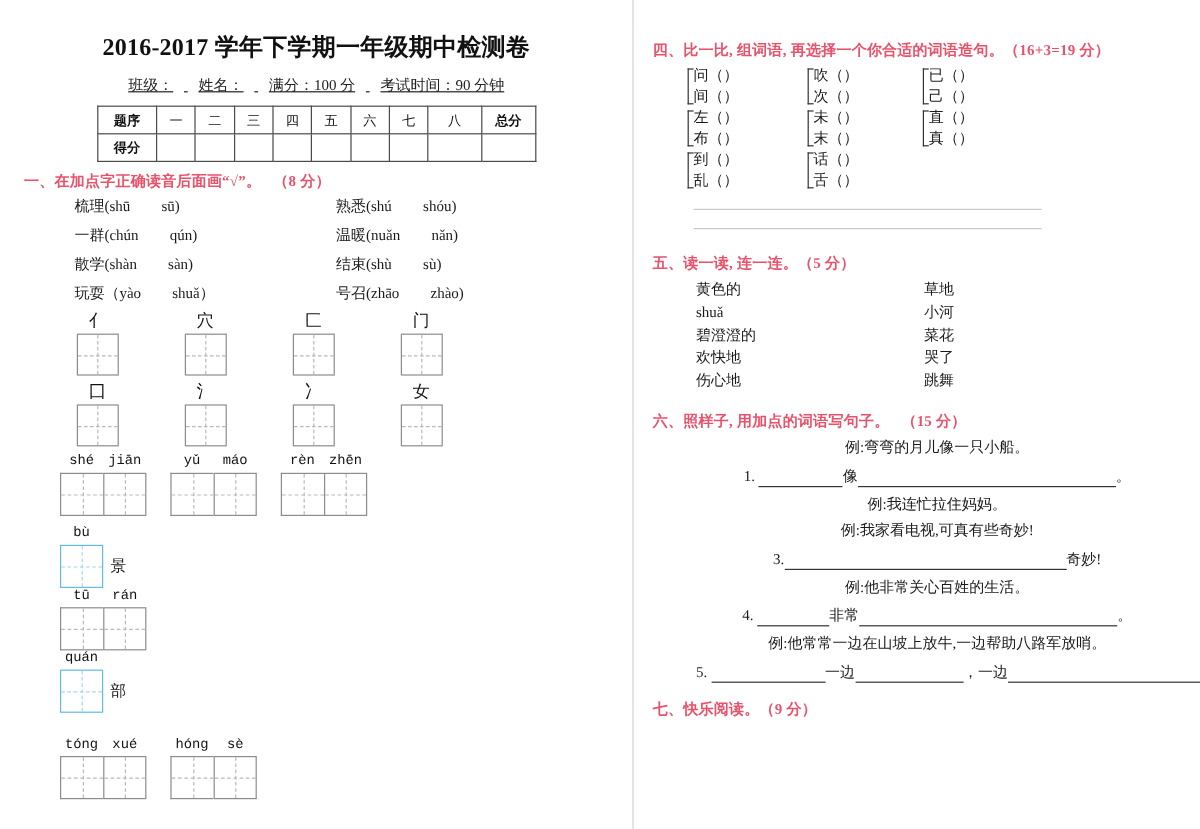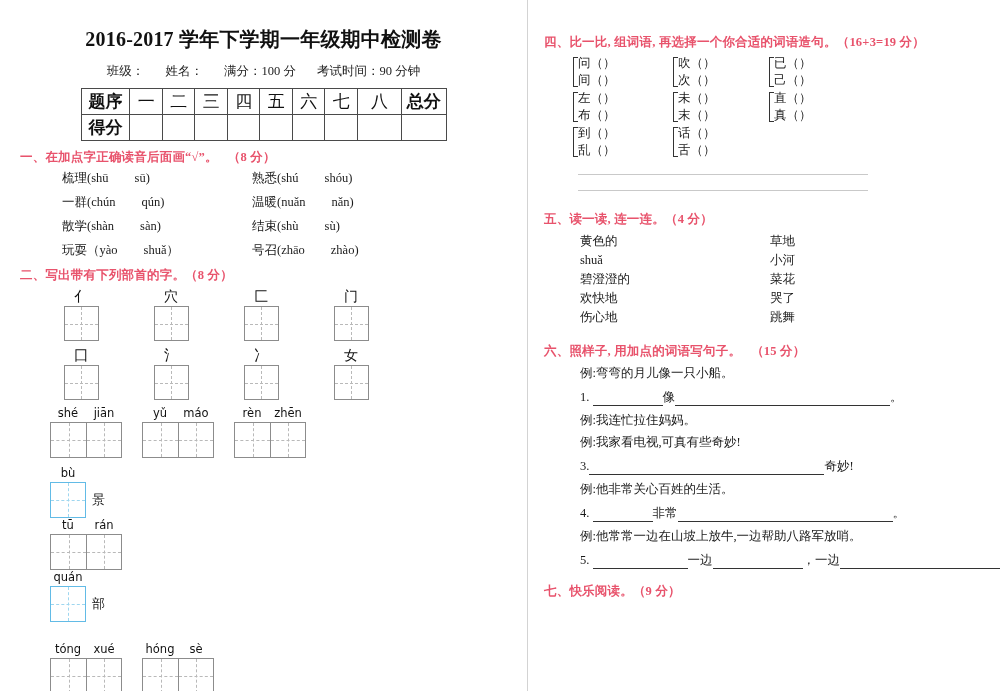--- a/index.html
+++ b/index.html
@@ -48,35 +48,36 @@
     font-weight: bold;
     letter-spacing: .2px;
     margin: 0 0 10px 0;
     color: #111;
   }
   .doc-subline {
     text-align: center;
     font-size: 12.5px;
     margin: 0 0 8px 0;
     color: #222;
+    text-decoration: underline;
   }
   .doc-subline span { margin: 0 9px; }
 
   
   .score-table {
     border-collapse: collapse;
     margin: 0 auto 6px auto;
     width: 366px;
   }
   .score-table td {
     border: 1px solid #4a4a4a;
     height: 20px;
     text-align: center;
     vertical-align: middle;
-    font-size: 17px;
+    font-size: 11px;
     color: #111;
   }
   .score-table td.hdr { font-weight: bold; width: 54px; }
   .score-table td.num { width: 33px; }
   .score-table td.wide { width: 48px; }
   .score-table td.total { width: 48px; font-weight: bold; }
 
   
   .sec-h {
     color: #e8536c;
@@ -86,20 +87,21 @@
     letter-spacing: .2px;
   }
   .sec-h .pts { margin-left: 10px; }
 
   
   .q1-row {
     display: flex;
     font-size: 12.5px;
     margin: 0 0 7px 0;
     padding-left: 42px;
+    gap: 28px;
   }
   .q1-cell { width: 190px; }
   .q1-cell .gap { display: inline-block; width: 26px; }
 
   
   .rad-row {
     display: flex;
     padding-left: 30px;
     margin-bottom: 6px;
   }
@@ -146,20 +148,21 @@
   .py-labels {
     display: flex;
     font-family: "DejaVu Sans", "Liberation Sans", sans-serif;
     font-size: 11.5px;
     height: 16px;
     color: #111;
   }
   .py-labels .pl {
     width: 36px;
     text-align: center;
+    font-family: Liberation Mono, monospace;
   }
   .py-boxes { display: flex; }
   .py-boxes .tzg { margin: 0; width: 36px; height: 36px; border-right-width: 0; }
   .py-boxes .tzg:last-child { border-right-width: 1px; }
   .py-boxes .tzg.blue { border-color: #62bbe6; border-right-width: 1px; }
   .py-boxes .tzg.blue::before { border-top-color: #9ed6ef; }
   .py-boxes .tzg.blue::after { border-left-color: #9ed6ef; }
   .py-fixed {
     display: inline-block;
     font-size: 13px;
@@ -206,21 +209,21 @@
   
   .match-wrap {
     padding-left: 36px;
     display: flex;
   }
   .match-col { font-size: 12.5px; line-height: 19px; }
   .match-col.left { width: 190px; }
   .match-col.right { }
 
   
-  .s6 { padding-left: 36px; font-size: 12.5px; }
+  .s6 { padding-left: 36px; font-size: 12.5px; text-align: center; }
   .s6 .eg { margin: 5px 0; line-height: 17px; }
   .s6 .item {
     margin: 6px 0;
     line-height: 18px;
     white-space: nowrap;
   }
   .s6 .ul {
     display: inline-block;
     border-bottom: 1px solid #333;
     height: 13px;
@@ -294,23 +297,20 @@
     </div>
     <div class="q1-row">
       <div class="q1-cell"><span>散学</span>(<span>shàn</span><span class="gap"></span><span>sàn</span>)</div>
       <div class="q1-cell"><span>结束</span>(<span>shù</span><span class="gap"></span><span>sù</span>)</div>
     </div>
     <div class="q1-row">
       <div class="q1-cell"><span>玩耍</span>（<span>yào</span><span class="gap"></span><span>shuǎ</span>）</div>
       <div class="q1-cell"><span>号召</span>(<span>zhāo</span><span class="gap"></span><span>zhào</span>)</div>
     </div>
 
-    <div class="sec-h">
-      <span>二、写出带有下列部首的字。</span><span>（8 分）</span>
-    </div>
 
     <div class="rad-row">
       <div class="rad-item">
         <div class="rad-label">亻</div>
         <div class="tzg"></div>
       </div>
       <div class="rad-item">
         <div class="rad-label">穴</div>
         <div class="tzg"></div>
       </div>
@@ -491,21 +491,21 @@
           <span class="pair-item"><span>话（</span><span class="par">）</span></span>
           <span class="pair-item"><span>舌（</span><span class="par">）</span></span>
         </div>
       </div>
     </div>
 
     <div class="blank-line"></div>
     <div class="blank-line"></div>
 
     <div class="sec-h" style="margin-top:20px;">
-      <span>五、读一读, 连一连。</span><span>（4 分）</span>
+      <span>五、读一读, 连一连。</span><span>（5 分）</span>
     </div>
 
     <div class="match-wrap">
       <div class="match-col left">
         <div>黄色的</div>
         <div>shuǎ</div>
         <div>碧澄澄的</div>
         <div>欢快地</div>
         <div>伤心地</div>
       </div>

